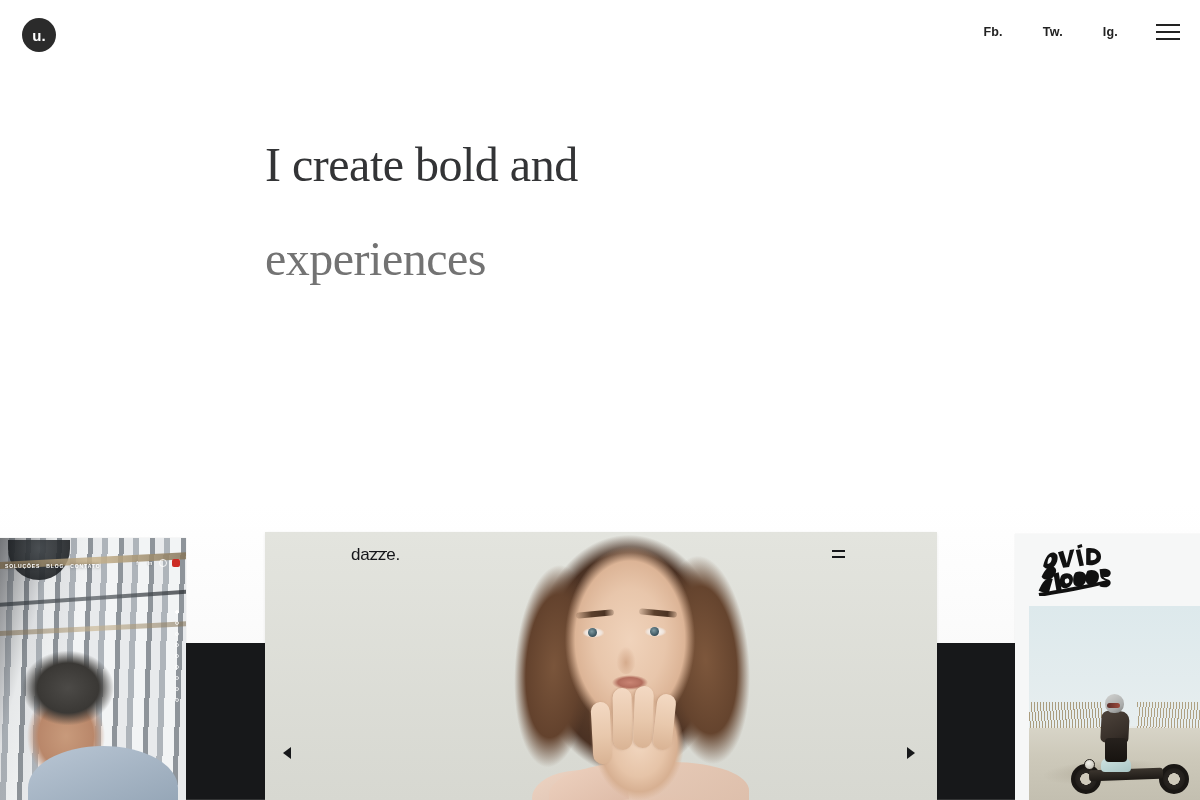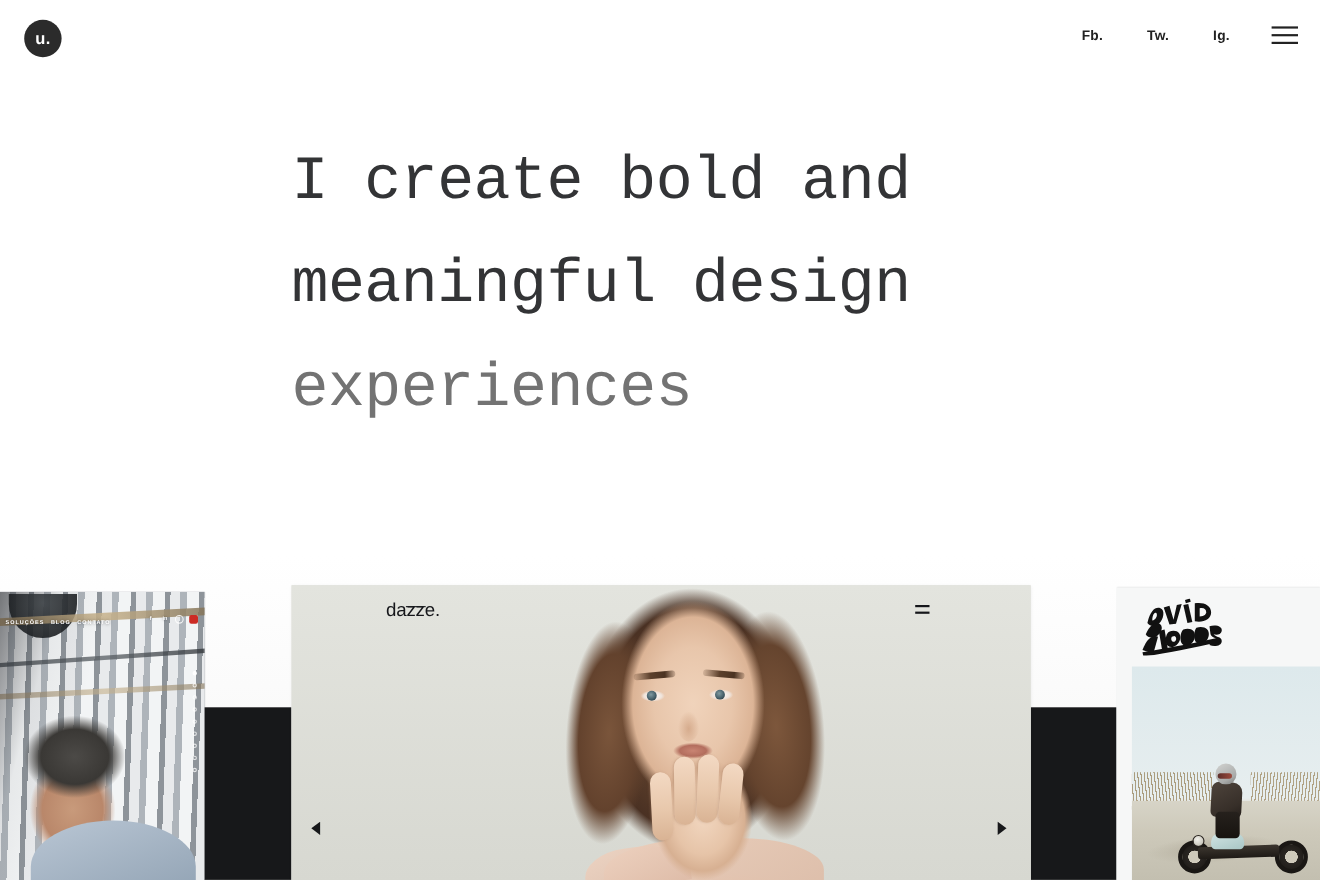--- a/index.html
+++ b/index.html
@@ -42,27 +42,27 @@
     display:flex; flex-direction:column; justify-content:space-between;
     cursor:pointer;
   }
   .hamburger span { display:block; height:2px; width:100%; background:#222; border-radius:0; }
 
   
   .hero {
     position:absolute; top:118px; left:265px; width:900px;
   }
   .hero-line {
-    font-size:56px;
+    font-size:48px;
     font-weight:300;
     line-height:94px;
     letter-spacing:-0.5px;
     color:#333436;
     white-space:nowrap;
-    font-family:Liberation Mono, monospace;
+    font-family:Liberation Serif, serif;
   }
   .hero-line.accent { color:#737373; }
 
   
   .showcase {
     position:absolute; left:0; top:505px; width:1200px; height:295px;
     background:linear-gradient(#ffffff 0%, #fbfbfb 40%, #f4f4f2 100%);
     overflow:hidden;
   }
 
@@ -357,21 +357,20 @@
       <div class="hamburger">
         <span></span>
         <span></span>
         <span></span>
       </div>
     </div>
   </div>
 
   <div class="hero">
     <div class="hero-line">I create bold and</div>
-    <div class="hero-line">meaningful design</div>
     <div class="hero-line accent">experiences</div>
   </div>
 
   <div class="showcase">
 
     <div class="card-left">
       <div class="cl-photo"></div>
       <div class="cl-lamp"></div>
       <div class="cl-beam b1"></div>
       <div class="cl-beam b3"></div>

